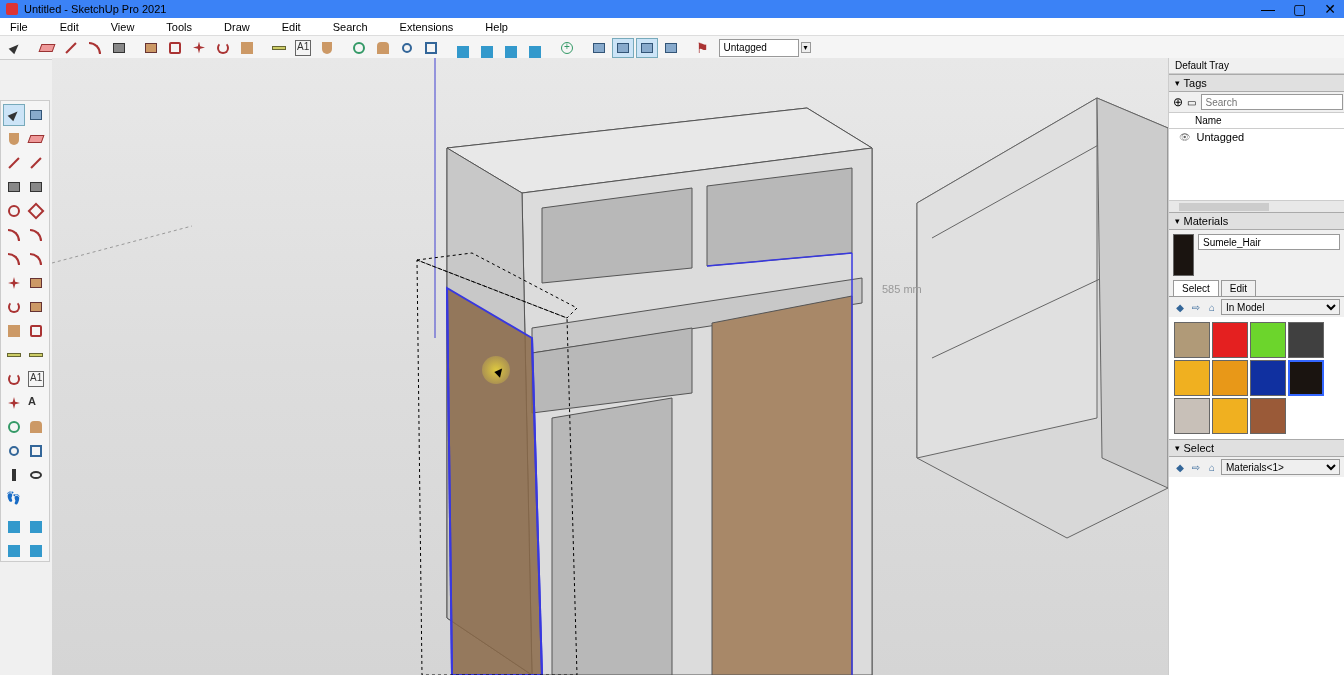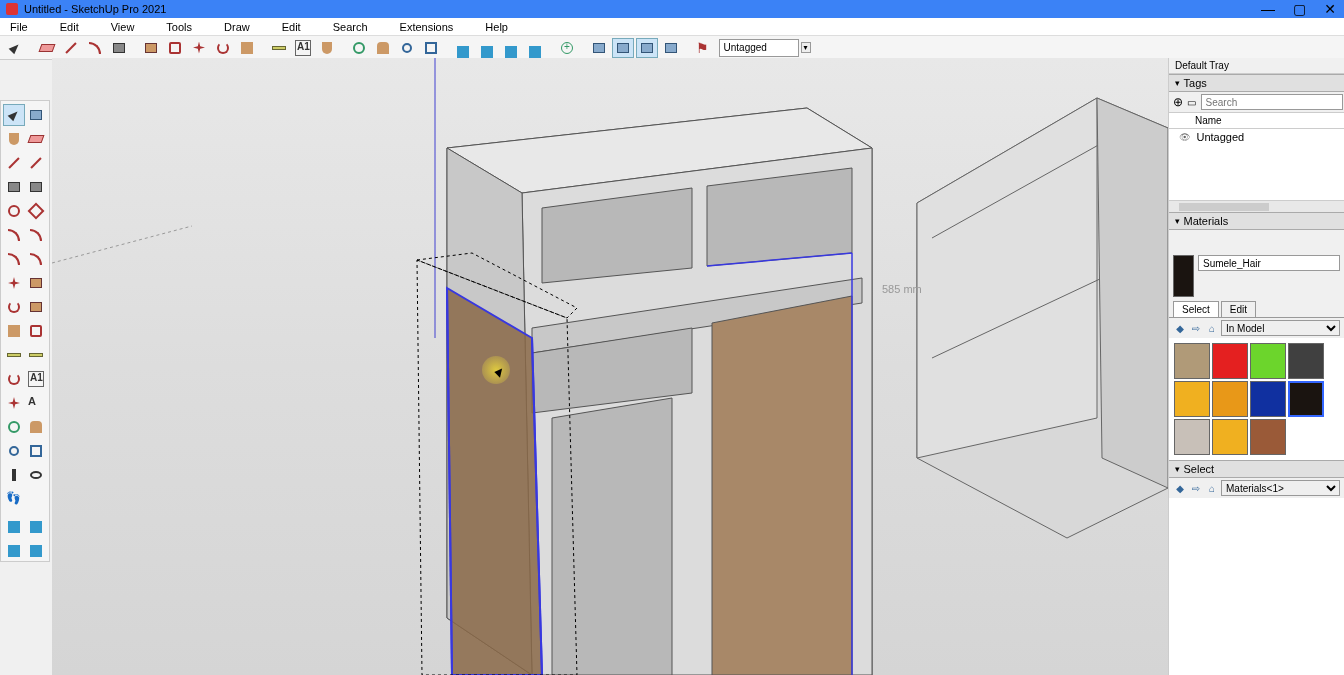--- a/index.html
+++ b/index.html
@@ -29,21 +29,21 @@
 .ic-eraser { width: 14px; height: 8px; background: #e99; border: 1px solid #933; transform: skewX(-20deg); }
 .ic-pencil { width: 2px; height: 14px; background: #a33; transform: rotate(45deg); }
 .ic-arc { width: 12px; height: 12px; border: 2px solid #a33; border-bottom: none; border-left: none; border-radius: 0 12px 0 0; }
 .ic-rect { width: 12px; height: 10px; background: #888; border: 1px solid #333; }
 .ic-push { width: 12px; height: 10px; background: #c96; border: 1px solid #633; }
 .ic-offset { width: 12px; height: 12px; border: 2px solid #a33; border-radius: 2px; }
 .ic-move { width: 12px; height: 12px; background: #a33; clip-path: polygon(50% 0, 60% 40%, 100% 50%, 60% 60%, 50% 100%, 40% 60%, 0 50%, 40% 40%); }
 .ic-rotate { width: 12px; height: 12px; border: 2px solid #a33; border-radius: 50%; border-top-color: transparent; }
 .ic-scale { width: 12px; height: 12px; background: #c96; }
 .ic-tape { width: 14px; height: 4px; background: #cc6; border: 1px solid #663; }
-.ic-text { font-size: 10px; font-weight: bold; color: #333; border:1px solid #666; padding:0 1px;}
+.ic-text { font-size: 10px; font-weight: normal; color: #333; border:1px solid #666; padding:0 1px;}
 .ic-paint { width: 10px; height: 12px; background: #c96; border-radius: 0 0 6px 6px; }
 .ic-orbit { width: 12px; height: 12px; border: 2px solid #396; border-radius: 50%; }
 .ic-pan { width: 12px; height: 12px; background: #c96; border-radius: 4px 4px 0 0; }
 .ic-zoom { width: 10px; height: 10px; border: 2px solid #369; border-radius: 50%; }
 .ic-zoome { width: 12px; height: 12px; border: 2px solid #369; }
 .ic-layers { width: 12px; height: 4px; background: #39c; box-shadow: 0 4px 0 #39c, 0 8px 0 #39c; }
 .ic-circle-plus { width: 12px; height: 12px; border: 1px solid #396; border-radius: 50%; position: relative; }
 .ic-circle-plus::after { content: "+"; position: absolute; top: -2px; left: 2px; font-size: 10px; color: #396; }
 .ic-box3d { width: 12px; height: 10px; background: #8ac; border: 1px solid #357; }
 
@@ -64,21 +64,21 @@
 
 .tags-row { display: flex; align-items: center; gap: 4px; padding: 2px 4px; }
 .tags-row input { flex: 1; height: 16px; font-size: 10px; border: 1px solid #999; padding: 0 4px; }
 .tags-list { height: 88px; background: #fff; border-top: 1px solid #ccc; font-size: 11px; }
 .tags-list .hdr { padding: 2px 6px 2px 26px; border-bottom: 1px solid #ccc; font-size: 10px; }
 .tags-list .row { padding: 2px 6px 2px 10px; display: flex; align-items: center; gap: 6px; }
 .tags-list .row::before { content: "👁"; font-size: 9px; color: #666; }
 .scroll-stub { height: 12px; background: #e8e8e8; border-top: 1px solid #ccc; position: relative; }
 .scroll-stub .thumb { position: absolute; left: 10px; width: 90px; height: 8px; top: 2px; background: #ccc; }
 
-.materials-preview { display: flex; gap: 4px; padding: 4px; margin-top: 21px; }
+.materials-preview { display: flex; gap: 4px; padding: 4px; }
 .materials-preview .swatch-lg { width: 42px; height: 42px; background: #1a1410; border: 1px solid #666; }
 .materials-preview input { flex: 1; height: 16px; font-size: 10px; border: 1px solid #999; padding: 0 4px; }
 
 .tabs { display: flex; border-bottom: 1px solid #999; padding: 0 4px; }
 .tabs .tab { padding: 2px 8px; font-size: 10px; border: 1px solid #999; border-bottom: none; background: #f0f0f0; margin-right: 2px; }
 .tabs .tab.active { background: #fff; }
 
 .nav-row { display: flex; align-items: center; gap: 2px; padding: 2px 4px; }
 .nav-row .ic-nav { width: 14px; height: 14px; display: flex; align-items: center; justify-content: center; font-size: 10px; color: #369; border: 1px solid transparent; }
 .nav-row select { flex: 1; height: 16px; font-size: 10px; border: 1px solid #999; }

